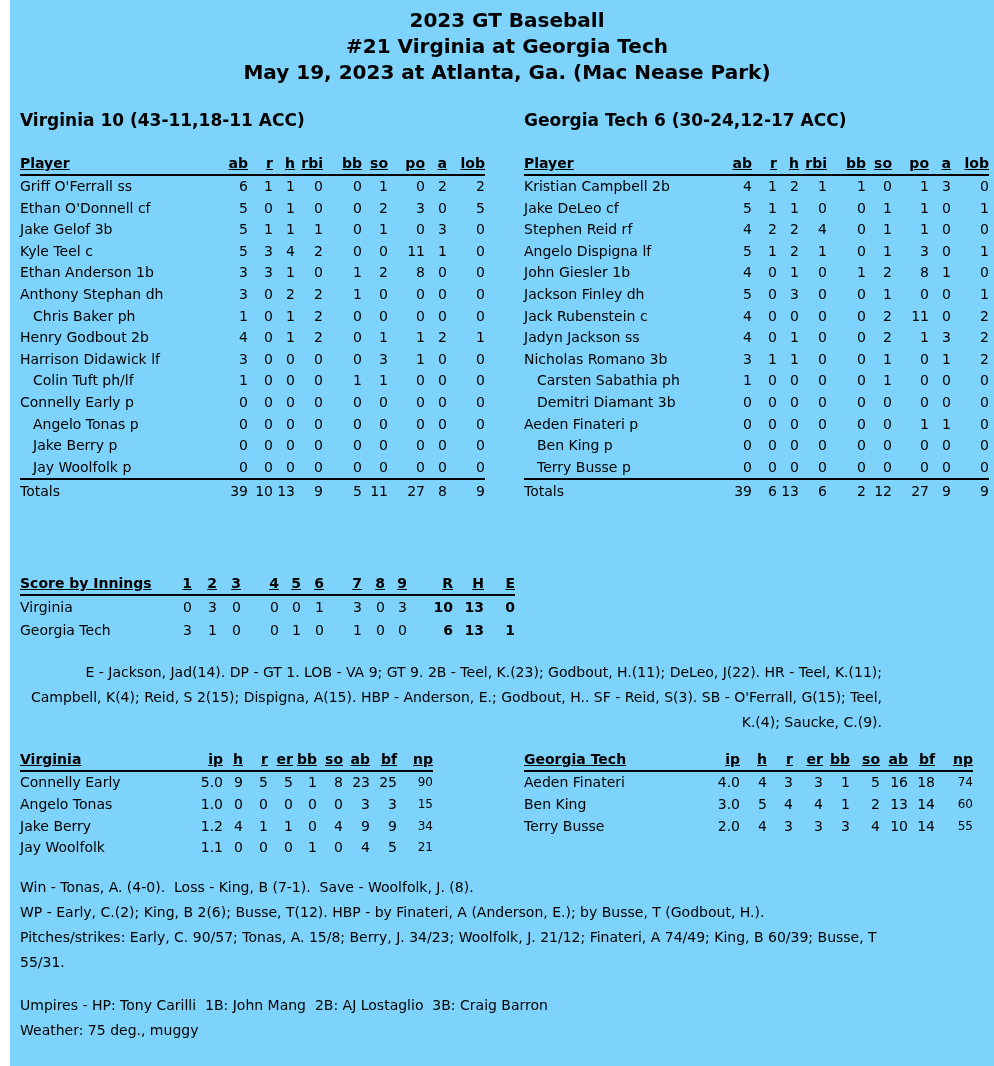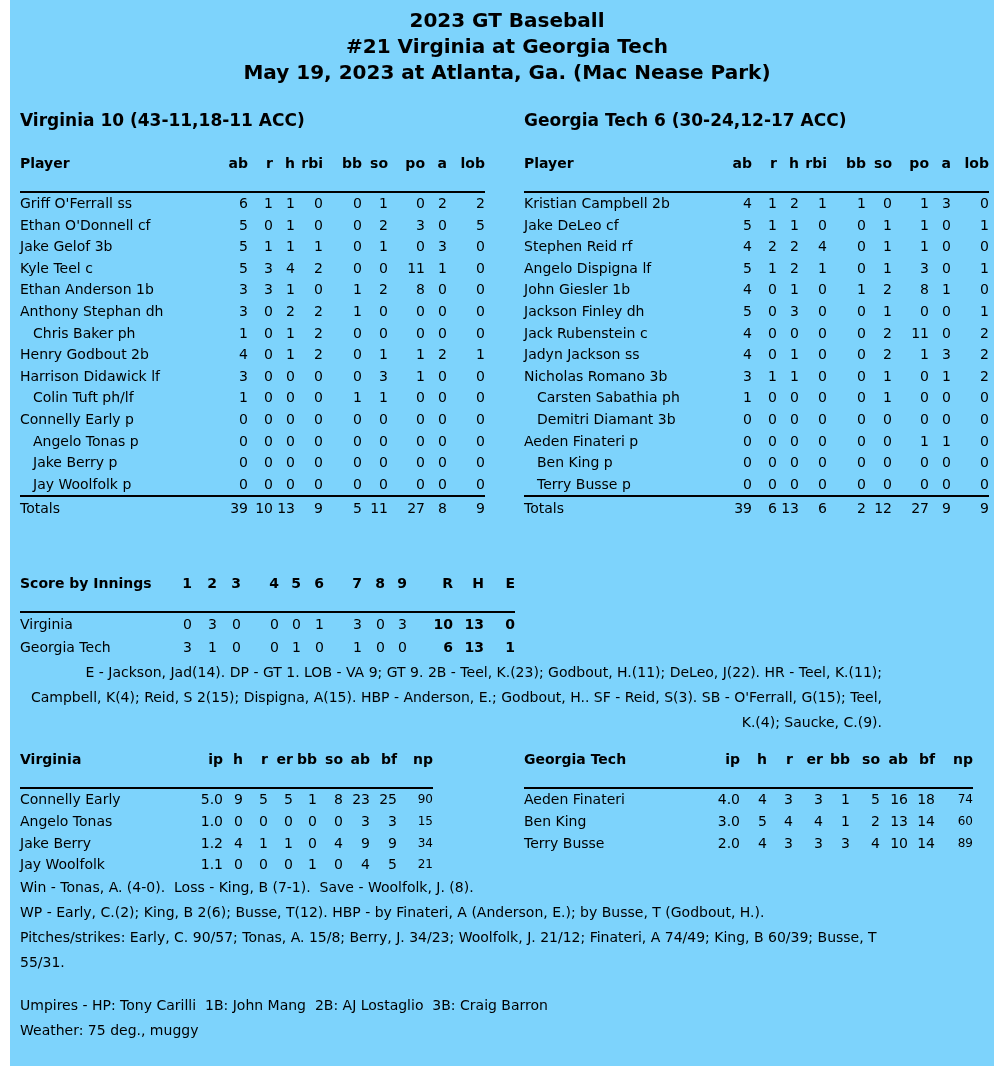--- a/index.html
+++ b/index.html
@@ -11,22 +11,22 @@
   
   .title-block { position:absolute; top:7px; left:0; width:100%; text-align:center;
     font-weight:bold; font-size:20px; line-height:26px; }
   
   .col-block { position:absolute; }
   #va-batting { left:10px; top:110px; width:472px; }
   #gt-batting { left:514px; top:110px; width:472px; }
   .team-header { font-size:17px; font-weight:bold; line-height:21px; margin:0 0 24px 0; white-space:nowrap; }
   
   table { border-collapse:collapse; table-layout:fixed; }
-  th { font-size:14px; font-weight:bold; text-align:right; padding:0 0 20px 0;
-       border-bottom:2px solid #000; white-space:nowrap; }
+  th { font-size:14px; font-weight:bold; text-align:right; padding:0 0 3px 0;
+       border-bottom:2px solid #000; white-space:nowrap;text-decoration:underline; }
   th.left { text-align:left; }
   td { text-align:right; padding:0; height:21.6px; line-height:21.6px; white-space:nowrap; }
   td.player-cell, td.name-cell { text-align:left; }
   tr.indent td.player-cell { padding-left:13px; }
   tr.totals-row td { border-top:2px solid #000; height:23px; line-height:23px; }
   table.batting { width:465px; }
   
   #linescore { position:absolute; left:10px; top:575px; }
   #linescore td { height:22.5px; line-height:22.5px; }
   #linescore td.bold, #linescore .rhe { font-weight:bold; }
@@ -701,21 +701,21 @@
           <tr>
     <td class="name-cell">Terry Busse</td>
     <td>2.0</td>
     <td>4</td>
     <td>3</td>
     <td>3</td>
     <td>3</td>
     <td>4</td>
     <td>10</td>
     <td>14</td>
-    <td class="np-cell">89</td>
+    <td class="np-cell">55</td>
   </tr>
         </tbody>
     </table>
   </div>
 
   <div id="decisions">
     <p class="para">Win - Tonas, A. (4-0).  Loss - King, B (7-1).  Save - Woolfolk, J. (8).</p>
     <p class="para">WP - Early, C.(2); King, B 2(6); Busse, T(12). HBP - by Finateri, A (Anderson, E.); by Busse, T (Godbout, H.).</p>
     <p class="para">Pitches/strikes: Early, C. 90/57; Tonas, A. 15/8; Berry, J. 34/23; Woolfolk, J. 21/12; Finateri, A 74/49; King, B 60/39; Busse, T 55/31.</p>
   </div>

